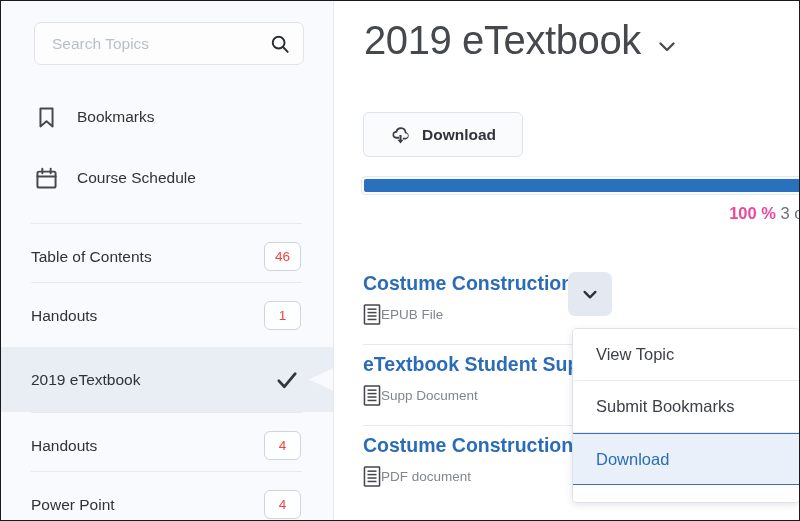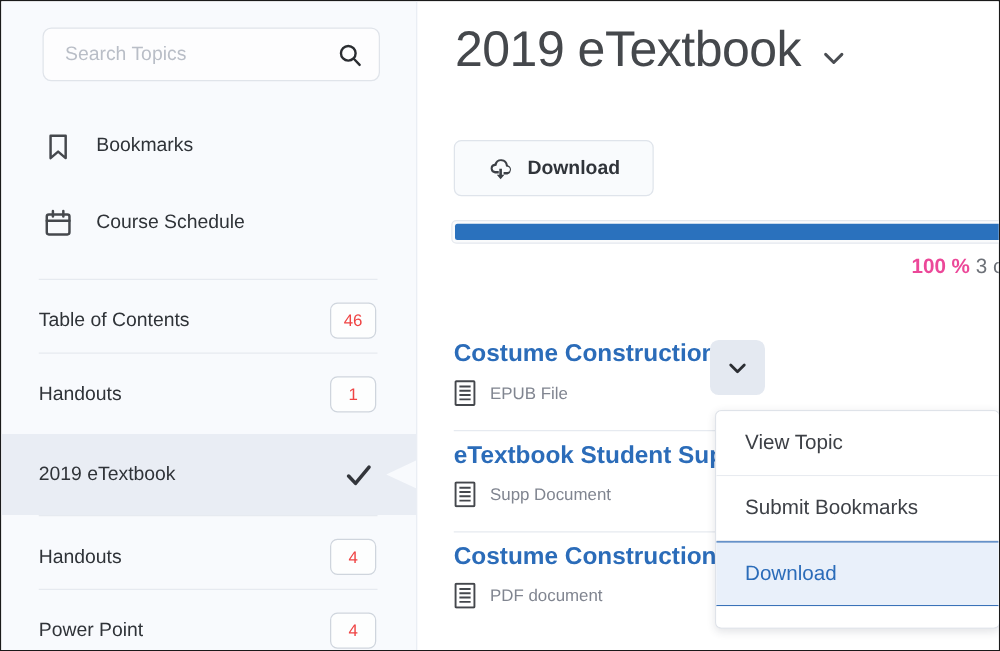--- a/index.html
+++ b/index.html
@@ -226,21 +226,20 @@
     font-weight: 700;
     color: #2b6cb9;
     white-space: nowrap;
     cursor: pointer;
   }
   .file-meta {
     position: absolute;
     top: 41px; left: 29px;
     display: flex;
     align-items: center;
-    gap: 11px;
   }
   .file-meta .doc-ico { width: 18px; height: 21px; color: #44474c; }
   .file-meta .meta-lbl { font-size: 13.5px; color: #808590; }
 
   #file-menu-toggle {
     position: absolute;
     left: 234px; top: 9px;
     width: 44px; height: 44px;
     background: #e4e9f1;
     border-radius: 7px;

